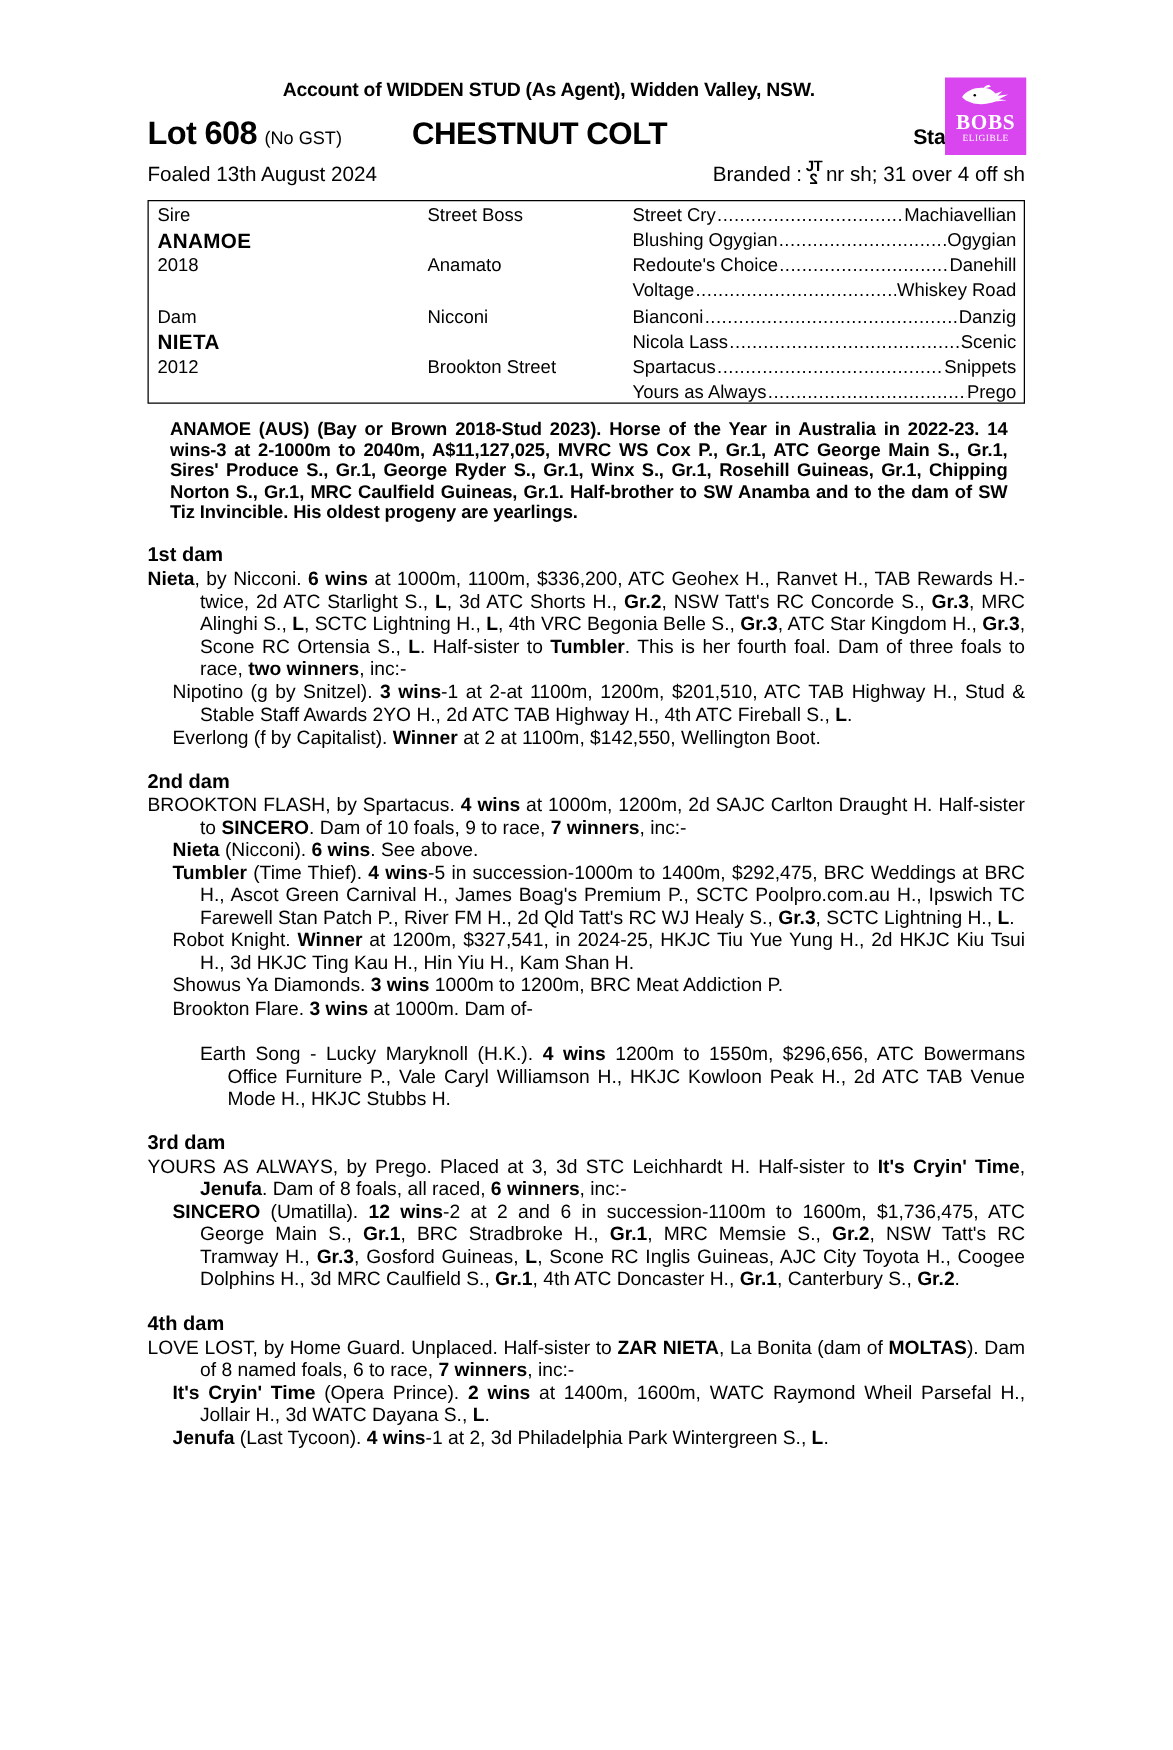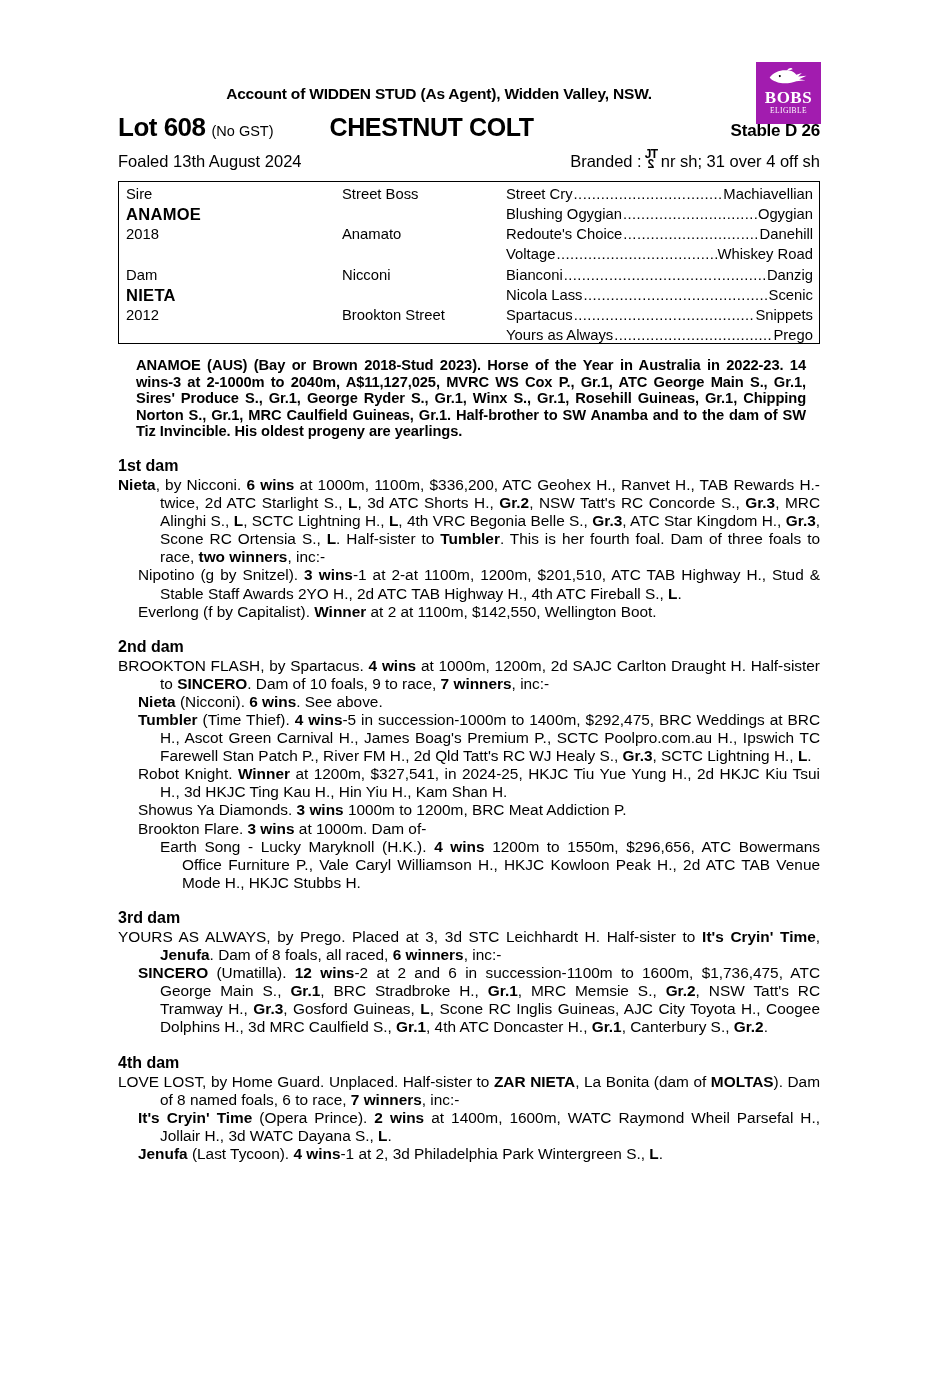--- a/index.html
+++ b/index.html
@@ -22,21 +22,21 @@
     width: 702px;
     height: 1400px;
   }
 
   
   .account-line {
     text-align: center;
     font-weight: bold;
     font-size: 15.5px;
     letter-spacing: -0.2px;
-    padding-top: 85px;
+    padding-top: 64px;
     padding-right: 60px;
     white-space: nowrap;
   }
   .lot-row {
     display: flex;
     align-items: baseline;
     margin-top: 9px;
     height: 30px;
     justify-content: flex-end;
   }
@@ -92,21 +92,21 @@
     display: block;
   }
 
   
   .bobs {
     position: absolute;
     left: 638px;
     top: 62px;
     width: 65px;
     height: 62px;
-    background: #a21caf;
+    background: #d946ef;
     color: #ffffff;
     display: flex;
     flex-direction: column;
     align-items: center;
     justify-content: flex-start;
     overflow: hidden;
   }
   .bobs-horse {
     margin-top: 5px;
     width: 46px;
@@ -188,21 +188,21 @@
   }
   p.entry {
     margin: 0;
     font-size: 15.4px;
     line-height: 18.1px;
     text-align: justify;
     text-justify: inter-word;
   }
   p.entry.i1   { padding-left: 42px; text-indent: -42px; }
   p.entry.i2   { padding-left: 42px; text-indent: -22px; }
-  p.entry.i3   { padding-left: 64px; text-indent: -22px; }
+  p.entry.i3   { padding-left: 64px; text-indent: -22px; margin-top: 18px; }
   b { font-weight: bold; }
 </style>
 </head>
 <body>
 
 <div class="page">
 
   <div class="bobs">
     <svg class="bobs-horse" viewBox="0 0 100 44">
       <path fill="#ffffff" d="M8 22 C16 10, 34 4, 50 7 C58 8, 62 12, 66 16 L78 12 L70 20 L88 18 L72 26 L86 28 L66 30 C58 33, 44 36, 32 34 C22 32, 12 28, 8 22 Z"></path>

